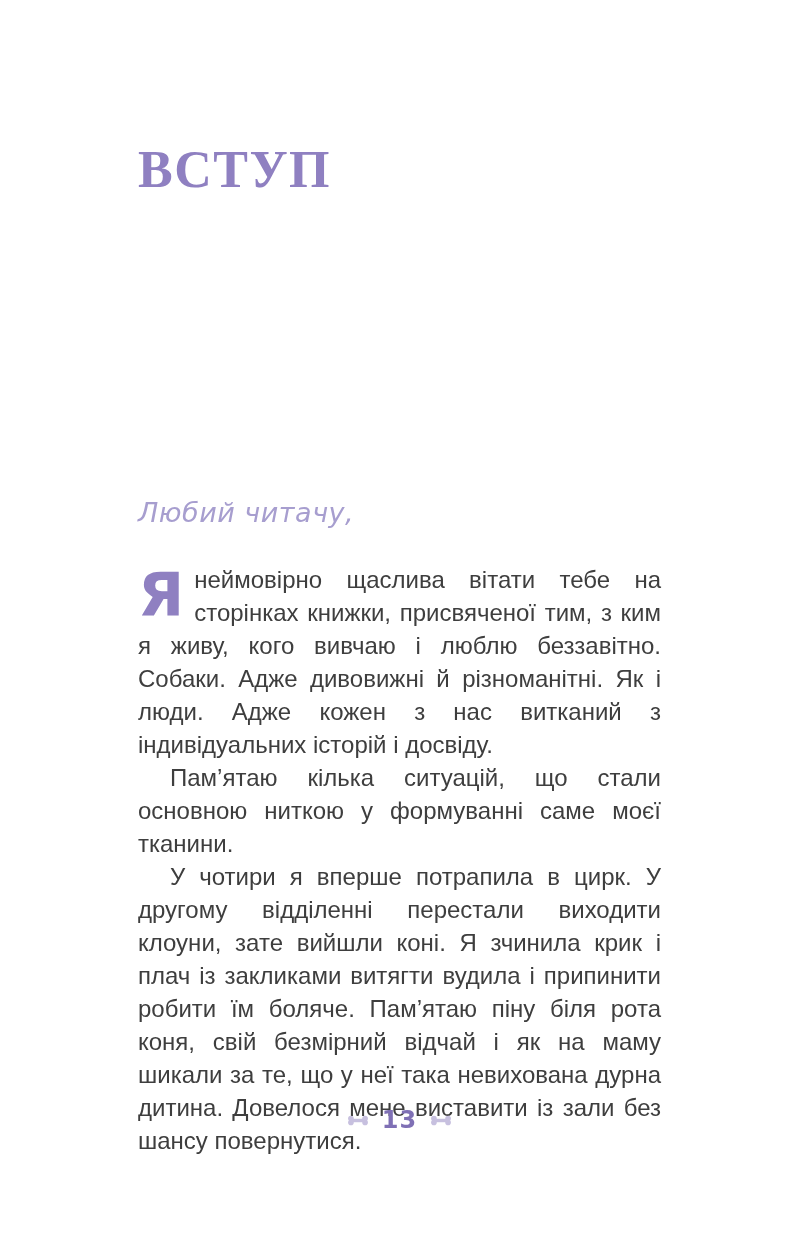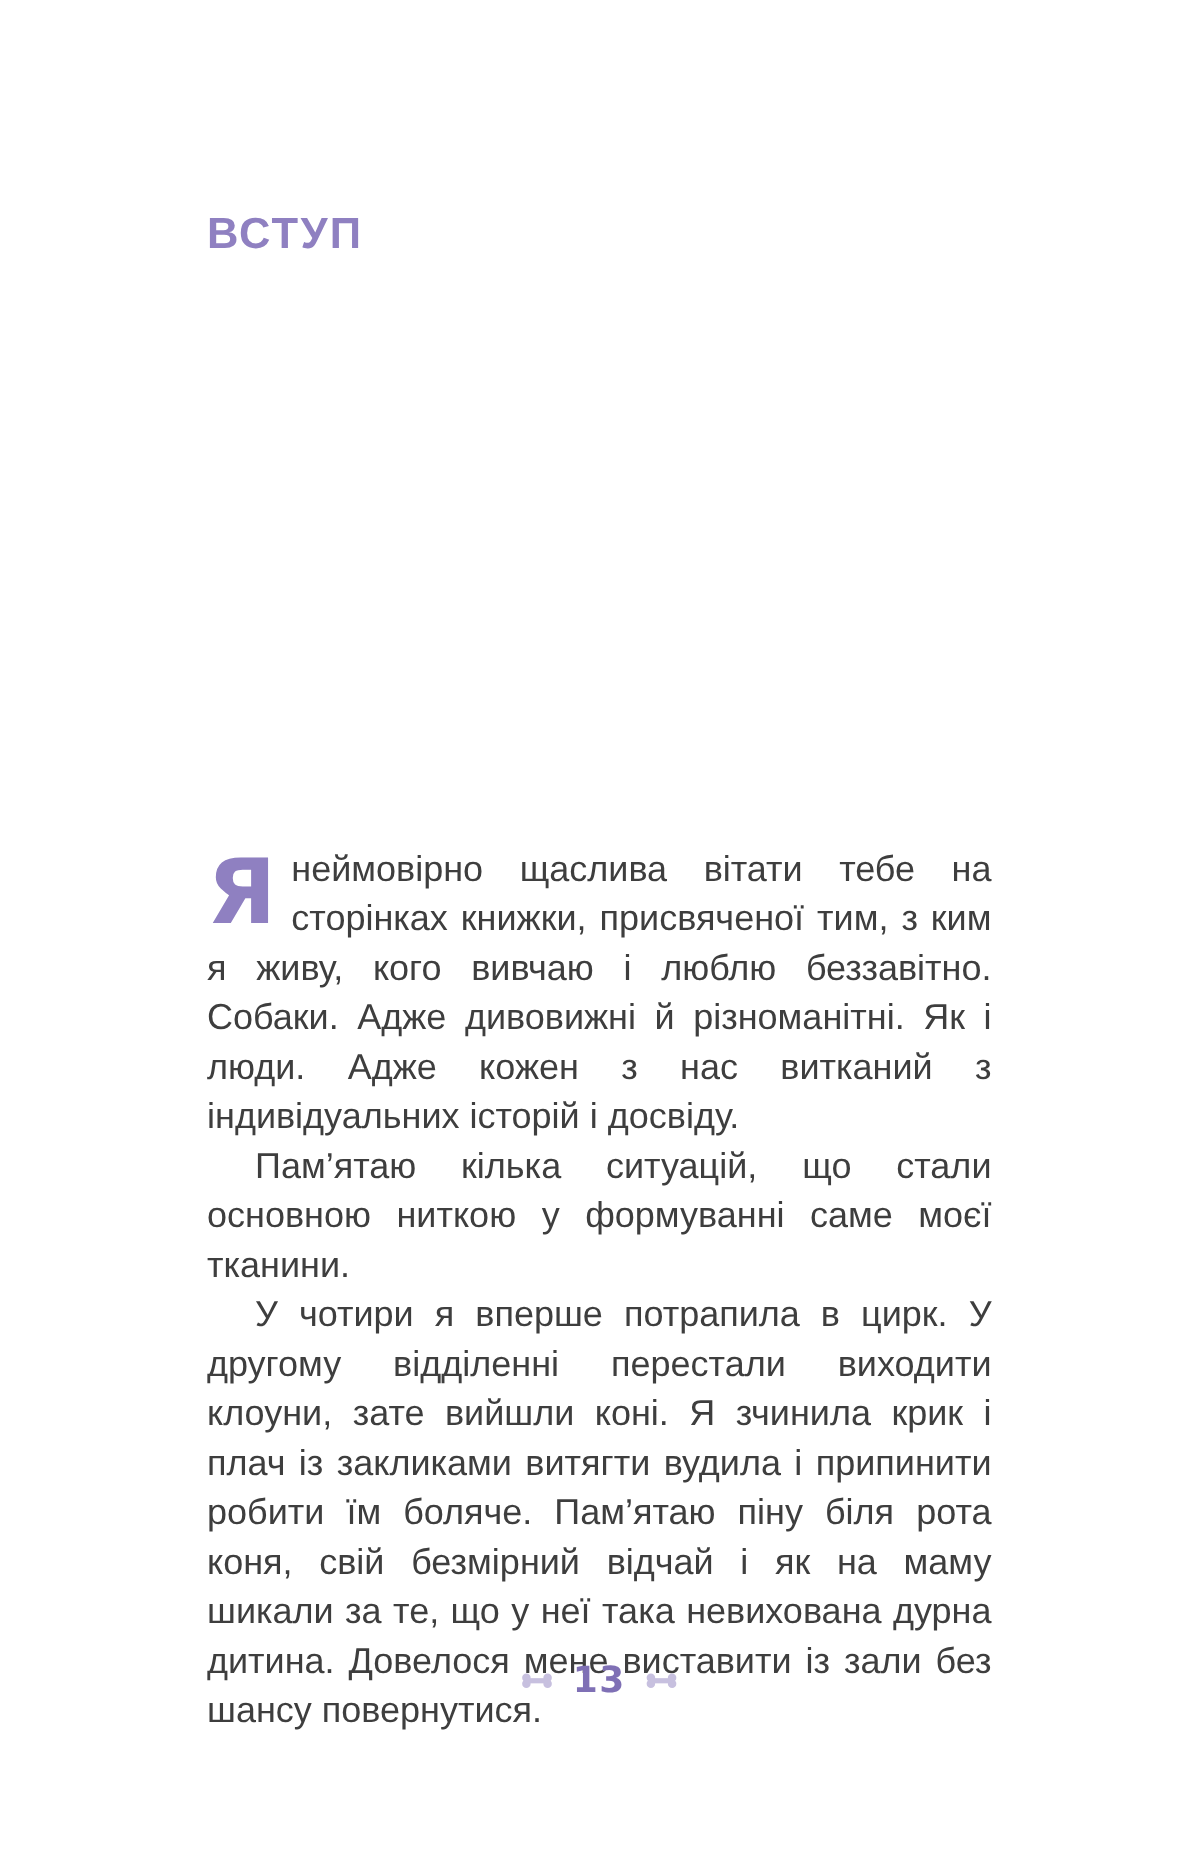--- a/index.html
+++ b/index.html
@@ -13,22 +13,22 @@
     height: 1241px;
     background: #ffffff;
     overflow: hidden;
     font-family: "Liberation Sans", sans-serif;
   }
   .chapter-title {
     position: absolute;
     left: 138px;
     top: 140px;
     margin: 0;
-    font-family: Liberation Sans, sans-serif;
-    font-size: 29px;
+    font-family: Liberation Serif, serif;
+    font-size: 52px;
     font-weight: 800;
     letter-spacing: 1.5px;
     color: #8f80c1;
   }
   .salutation {
     position: absolute;
     left: 138px;
     top: 497px;
     font-family: "DejaVu Sans", sans-serif;
     font-style: italic;
@@ -87,20 +87,21 @@
     display: block;
   }
 </style>
 </head>
 <body>
 
 <div class="page">
 
   <h1 class="chapter-title">ВСТУП</h1>
 
+  <div class="salutation">Любий читачу,</div>
 
   <div class="body-text">
     <p class="para first"><span class="dropcap">Я</span><span>неймовірно щаслива вітати тебе на сторінках книжки, присвяченої тим, з ким я живу, кого вивчаю і люблю беззавітно. Собаки. Адже дивовижні й різноманітні. Як і люди. Адже кожен з нас витканий з індивідуальних історій і досвіду.</span></p>
     <p class="para indent">Пам’ятаю кілька ситуацій, що стали основною ниткою у формуванні саме моєї тканини.</p>
     <p class="para indent">У чотири я вперше потрапила в цирк. У другому відділенні перестали виходити клоуни, зате вийшли коні. Я зчинила крик і плач із закликами витягти вудила і припинити робити їм боляче. Пам’ятаю піну біля рота коня, свій безмірний відчай і як на маму шикали за те, що у неї така невихована дурна дитина. Довелося мене виставити із зали без шансу повернутися.</p>
   </div>
 
   <div class="page-footer">
     <span class="bone">
       <svg width="22" height="11" viewBox="0 0 28 14" xmlns="http://www.w3.org/2000/svg">

